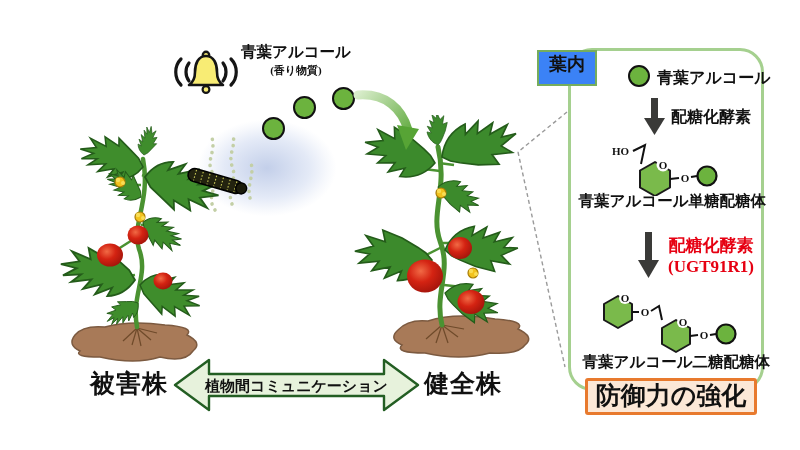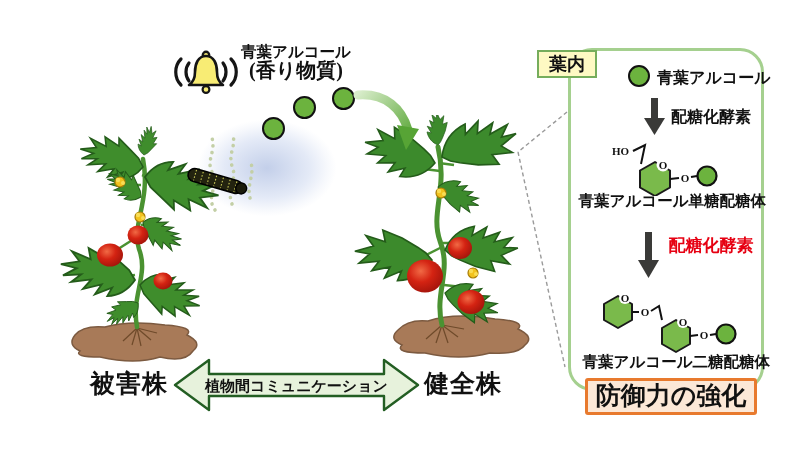--- a/index.html
+++ b/index.html
@@ -4,33 +4,33 @@
 <style>
   html,body{margin:0;padding:0;background:#fff;}
   #canvas{
     position:relative;width:800px;height:450px;background:#fff;overflow:hidden;
     font-family:Liberation Serif, serif;color:#111;
   }
   .abs{position:absolute;}
   
   #volatile-text{left:238px;top:42px;width:116px;text-align:center;line-height:19px;
     font-size:15.5px;font-weight:600;z-index:3;}
-  #volatile-text .sub{font-size:20px;}
+  #volatile-text .sub{font-size:11px;}
   
   #mist{left:178px;top:106px;width:178px;height:124px;border-radius:50%;z-index:0;
     background:radial-gradient(closest-side,rgba(130,155,210,.48),rgba(165,185,228,.30) 48%,rgba(200,212,238,.14) 68%,transparent 78%);}
   
   .vcircle{width:23px;height:23px;border-radius:50%;background:#6cb33e;border:2.5px solid #111;
     box-sizing:border-box;z-index:2;}
   
   .plant-label{font-size:25px;font-weight:600;z-index:3;letter-spacing:1px;}
   
   #leaf-panel{left:568px;top:48px;width:196px;height:343px;border:3.5px solid #a5d08f;
     border-radius:24px;background:#fff;box-sizing:border-box;z-index:2;}
-  #leaf-panel-title{left:537px;top:50px;width:60px;height:28px;background:#fef9c3;border:2px solid #76ad5c;
+  #leaf-panel-title{left:537px;top:50px;width:60px;height:36px;background:#3b82f6;border:2px solid #76ad5c;
     box-sizing:border-box;z-index:4;text-align:center;font-size:18px;font-weight:700;line-height:24px;}
   #legend-circle{left:628px;top:65px;width:22px;height:22px;border-radius:50%;background:#6cb33e;
     border:2.5px solid #111;box-sizing:border-box;z-index:3;}
   #legend-label{left:657px;top:68px;font-size:16px;font-weight:600;z-index:3;}
   .enzyme-label{font-size:16px;font-weight:600;z-index:3;}
   #enzyme1-label{left:671px;top:107px;}
   #enzyme2-label{left:650px;top:235px;width:122px;text-align:center;color:#e60012;
     font-size:17px;font-weight:700;line-height:21px;z-index:3;}
   .chem-name{font-size:15.5px;font-weight:600;text-align:right;z-index:3;}
   #mono-name{left:570px;top:191px;width:196px;}
@@ -233,20 +233,21 @@
     <circle cx="107" cy="38" r="9.5" fill="#6cb33e" stroke="#111" stroke-width="2.2"></circle>
   </svg>
   <div id="mono-name" class="abs chem-name">青葉アルコール単糖配糖体</div>
 
   <svg class="abs z3" style="left:638px;top:232px" width="21" height="47" viewBox="0 0 21 47">
     <rect x="7" y="0" width="7" height="29" fill="#3a3a38"></rect>
     <polygon points="0,28 21,28 10.5,46" fill="#3a3a38"></polygon>
   </svg>
   <div id="enzyme2-label" class="abs">
     <div>配糖化酵素</div>
+    <div>(UGT91R1)</div>
   </div>
 
   <svg class="abs z3" style="left:596px;top:288px" width="150" height="68" viewBox="0 0 150 68">
     <polygon points="22,8 8,16 8,32 22,40 36,32 36,16" fill="#7aba4b" stroke="#1a1a1a" stroke-width="2" stroke-linejoin="round"></polygon>
     <circle cx="29" cy="10" r="6" fill="#fff"></circle>
     <text x="29" y="14" text-anchor="middle" font-size="11" font-weight="700" fill="#111">O</text>
     <line x1="36" y1="24" x2="43" y2="24" stroke="#111" stroke-width="2"></line>
     <text x="49" y="28" text-anchor="middle" font-size="11" font-weight="700" fill="#111">O</text>
     <path d="M55,23 L63,18 L66,32" fill="none" stroke="#111" stroke-width="2"></path>
     <polygon points="80,32 66,40 66,56 80,64 94,56 94,40" fill="#7aba4b" stroke="#1a1a1a" stroke-width="2" stroke-linejoin="round"></polygon>

